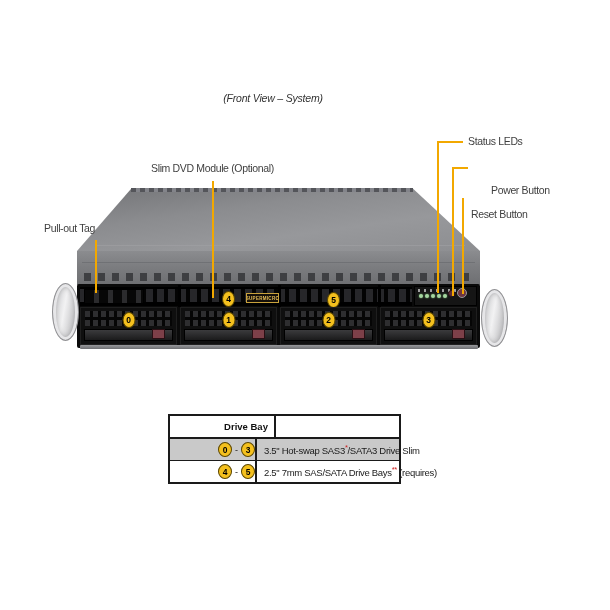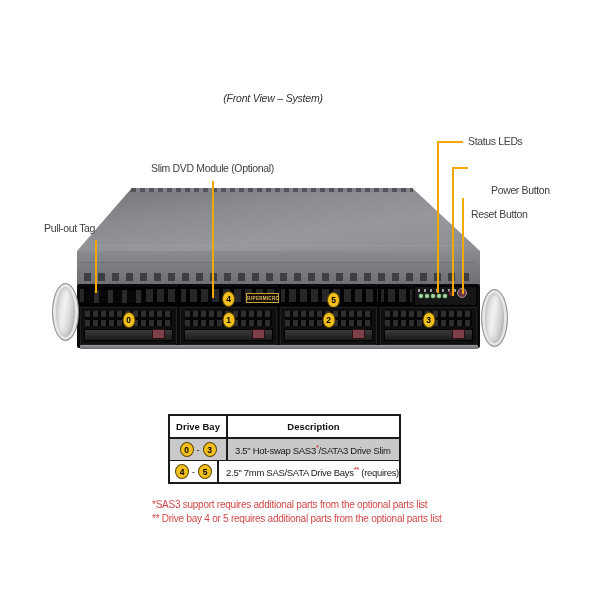--- a/index.html
+++ b/index.html
@@ -71,21 +71,21 @@
   
   .cline{background:#f2a800;}
   .clabel{font-size:10.5px;letter-spacing:-0.35px;color:#3f3f3f;white-space:nowrap;}
 
   
   .tbl{left:168px;top:414px;width:233px;border:2px solid #1a1a1a;background:#fff;box-sizing:border-box;}
   .tbl-row{display:flex;align-items:stretch;}
   .tbl-head{height:21px;border-bottom:2.5px solid #1a1a1a;}
   .tbl-r1{height:21px;background:#c9c9c9;border-bottom:1.5px solid #1a1a1a;}
   .tbl-r2{height:21px;background:#fff;}
-  .col-bay{width:56px;border-right:2px solid #1a1a1a;display:flex;align-items:center;justify-content:center;gap:3px;}
+  .col-bay{width:56px;border-right:2px solid #1a1a1a;display:flex;align-items:center;justify-content:center;gap:3px;padding-left:48px;}
   .col-desc{flex:1;display:flex;align-items:center;justify-content:center;}
   .col-desc.left{justify-content:flex-start;padding-left:7px;}
   .hdr-txt{font-size:9.5px;font-weight:bold;color:#111;}
   .desc-txt{font-size:9.5px;letter-spacing:-0.3px;color:#1a1a1a;white-space:nowrap;}
   .tbl .numcirc{width:14px;height:15px;font-size:8.5px;}
   .dash{font-size:9px;color:#1a1a1a;}
   sup.mark{color:#cc2222;font-size:7.5px;}
 
   
   .footnote{left:152px;font-size:10px;letter-spacing:-0.25px;color:#d24848;white-space:nowrap;}
@@ -163,21 +163,20 @@
 
   <div class="abs clabel" style="left:44px;top:222px;">Pull-out Tag</div>
   <div class="abs clabel" style="left:151px;top:162px;">Slim DVD Module (Optional)</div>
   <div class="abs clabel" style="left:468px;top:135px;text-align:right;">Status LEDs</div>
   <div class="abs clabel" style="left:471px;top:160px;margin-top:48px;">Reset Button</div>
   <div class="abs clabel" style="left:476px;top:184px;margin-left:15px;">Power Button</div>
 
   <div class="abs tbl">
     <div class="tbl-row tbl-head">
       <div class="col-bay hdr-txt">Drive Bay</div>
-      <div class="col-desc hdr-txt">Description</div>
     </div>
     <div class="tbl-row tbl-r1">
       <div class="col-bay">
         <span class="numcirc">0</span>
         <span class="dash">-</span>
         <span class="numcirc">3</span>
       </div>
       <div class="col-desc left">
         <span class="desc-txt"><span>3.5" Hot-swap SAS3</span><sup class="mark">*</sup><span>/SATA3 Drive Slim</span></span>
       </div>
@@ -187,16 +186,14 @@
         <span class="numcirc">4</span>
         <span class="dash">-</span>
         <span class="numcirc">5</span>
       </div>
       <div class="col-desc left">
         <span class="desc-txt"><span>2.5" 7mm SAS/SATA Drive Bays</span><sup class="mark">**</sup><span> (requires)</span></span>
       </div>
     </div>
   </div>
 
-  <div class="abs footnote" style="top:499px;">*SAS3 support requires additional parts from the optional parts list</div>
-  <div class="abs footnote" style="top:513px;">** Drive bay 4 or 5 requires additional parts from the optional parts list</div>
 
 </div>
 
 </body></html>

